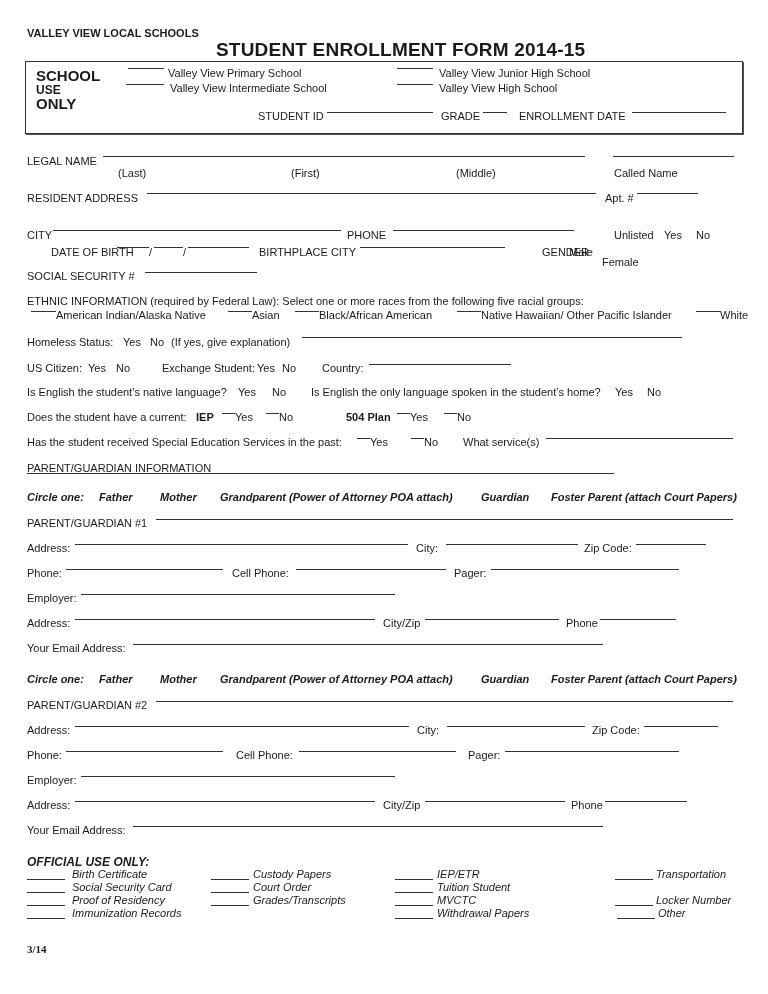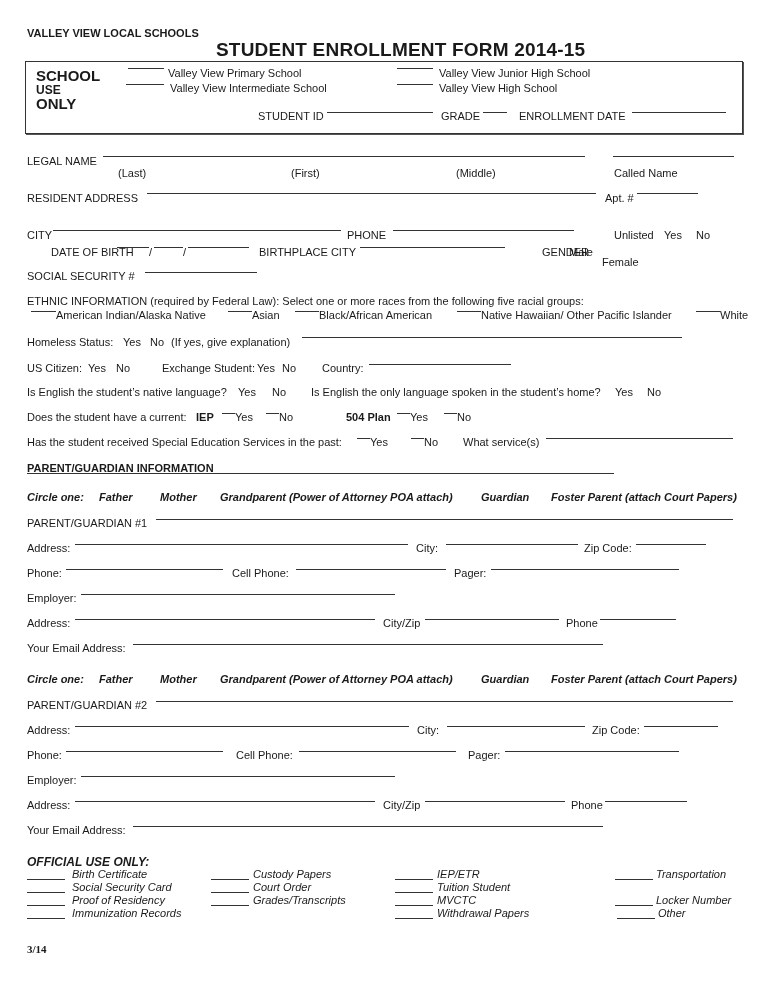--- a/index.html
+++ b/index.html
@@ -9,21 +9,21 @@
   }
   .abs { position: absolute; white-space: nowrap; line-height: 1; }
   .line { position: absolute; border-bottom: 1px solid #333; height: 0; }
   .bold { font-weight: bold; }
   .ital { font-style: italic; }
   .org { font-size: 11px; font-weight: bold; }
   .title { font-size: 19px; font-weight: bold; letter-spacing: 0.2px; }
   .box { position: absolute; left: 25px; top: 61px; width: 716px; height: 71px; border: 1px solid #333; box-shadow: 1px 1px 0 #555; }
   .box-label { font-size: 15px; font-weight: bold; }
   .box-label-sm { font-size: 12px; font-weight: bold; }
-  .sec-head { font-weight: bold; text-decoration: none; }
+  .sec-head { font-weight: normal; text-decoration: none; }
   .circle-row span { position: absolute; font-style: italic; font-weight: bold; }
   .off span.t { font-style: italic; }
   .footer { font-family: "Liberation Serif", serif; font-weight: bold; font-size: 11px; }
 </style>
 </head>
 <body>
 
 <div class="abs org" style="left:27px; top:28px;">VALLEY VIEW LOCAL SCHOOLS</div>
 <div class="abs title" style="left:216px; top:40px;">STUDENT ENROLLMENT FORM  2014-15</div>
 

